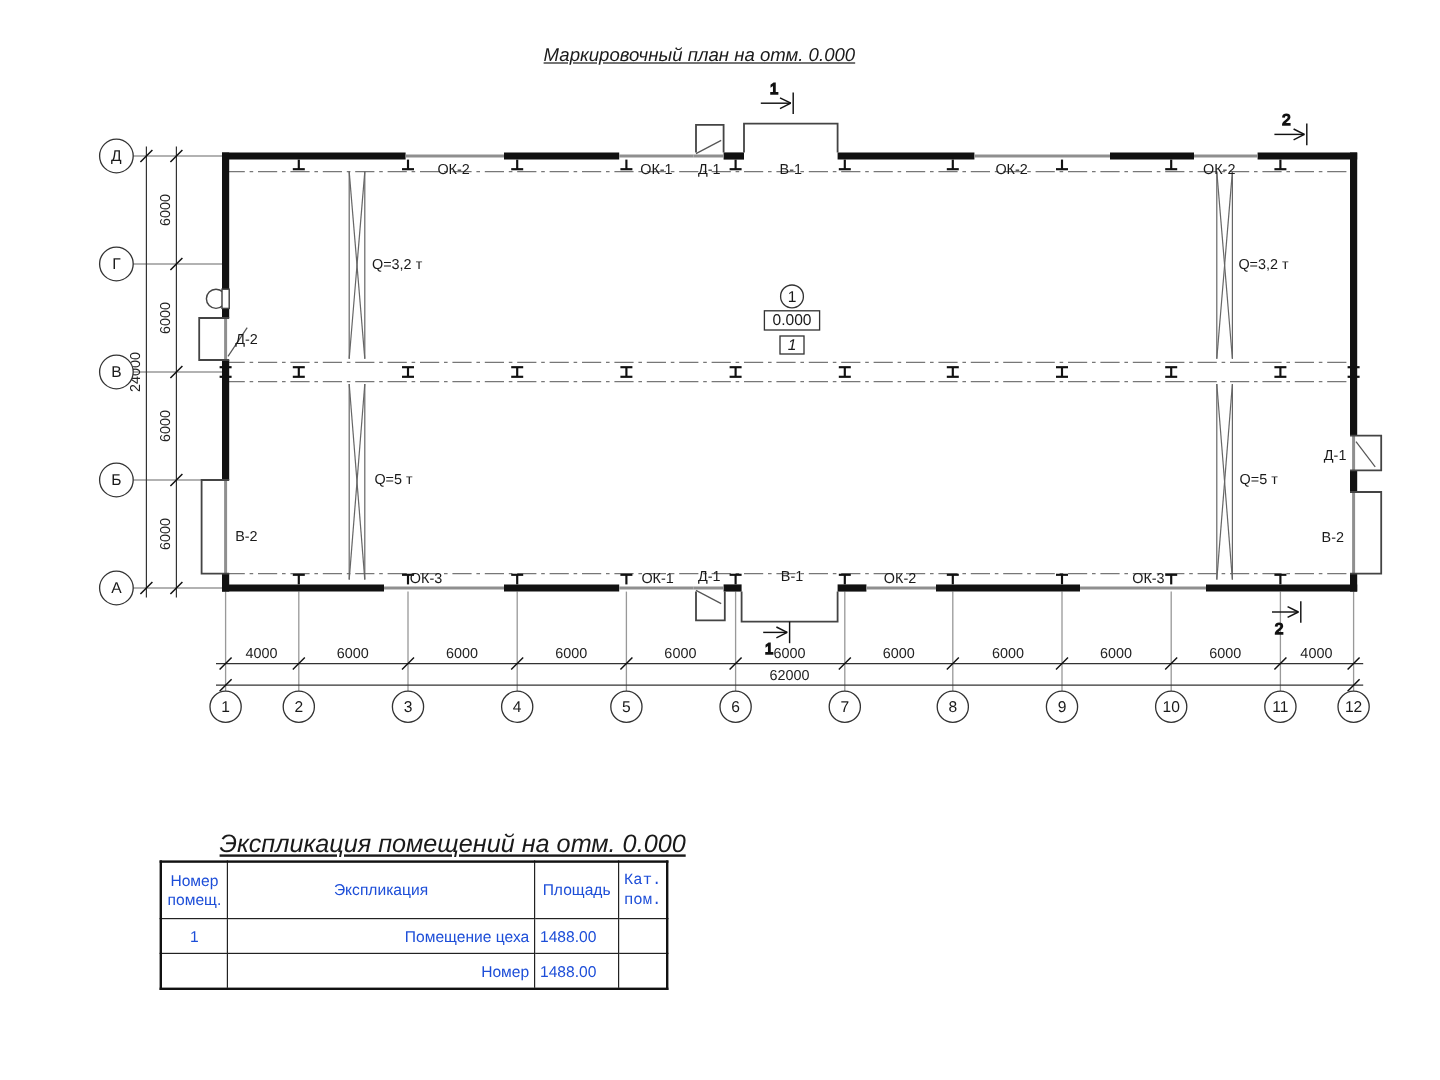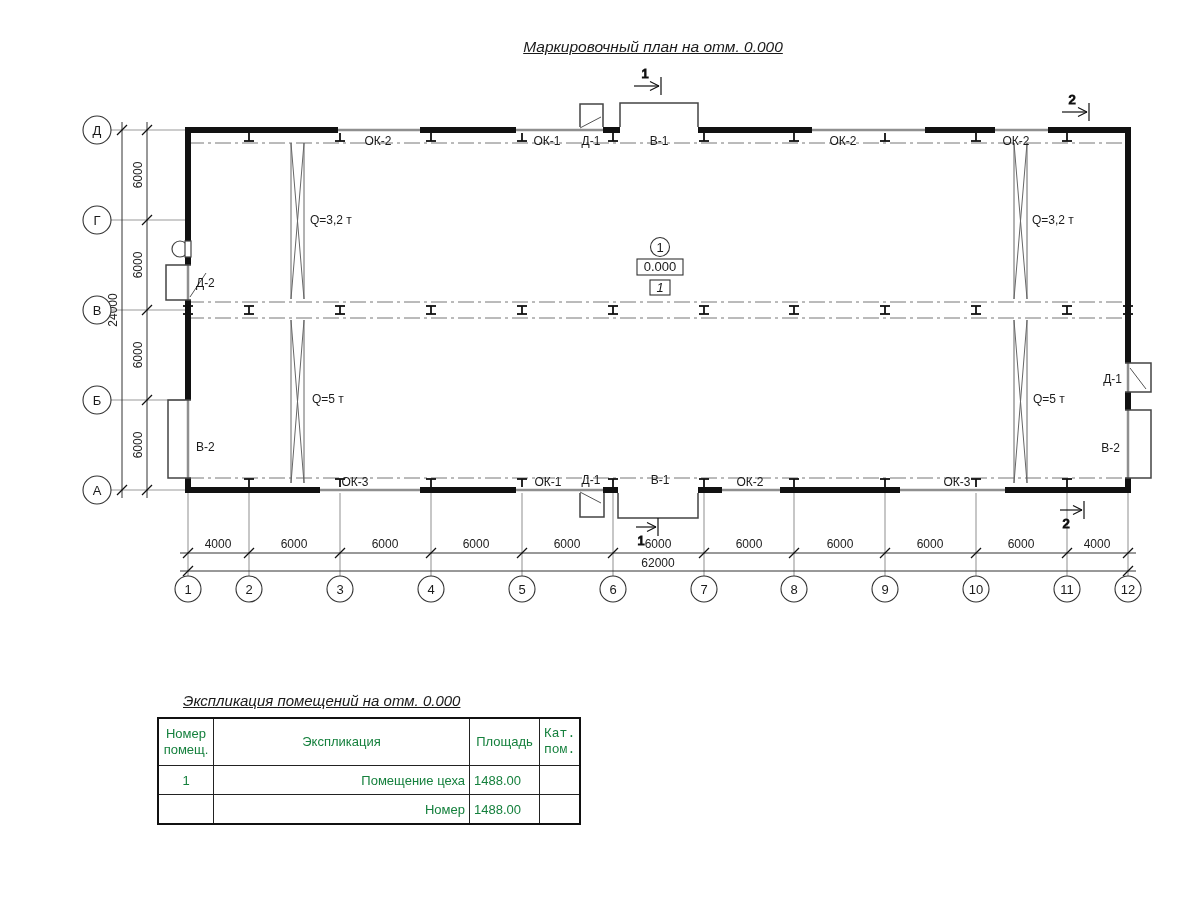--- a/index.html
+++ b/index.html
@@ -1,41 +1,41 @@
 <!DOCTYPE html>
 <html><head>
 <meta charset="utf-8">
 <style>
   html,body{margin:0;padding:0;background:#fff;}
   body{width:1200px;height:900px;overflow:hidden;position:relative;
        font-family:"Liberation Sans",sans-serif;color:#1a1a1a;}
-  .drawing-title{position:absolute;top:38px;left:453px;width:400px;text-align:center;
+  .drawing-title{position:absolute;top:38px;left:453px;width:400px;text-align:left;
        font-style:italic;font-size:15.5px;text-decoration:underline;}
   .table-title{position:absolute;top:692px;left:183px;
-       font-style:italic;font-size:15px;text-decoration:underline;text-align:center;}
+       font-style:italic;font-size:21px;text-decoration:underline;text-align:center;}
   svg{position:absolute;top:0;left:0;}
   svg text{font-family:"Liberation Sans",sans-serif;fill:#1a1a1a;font-size:12px;}
   .w6{stroke:#111;stroke-width:6;}
   .win{stroke:#8f8f8f;stroke-width:2.5;}
   .thin{stroke:#999;stroke-width:1.1;}
   .axisln{stroke:#777;stroke-width:1;stroke-dasharray:16 4 3 4;}
   .dimln{stroke:#333;stroke-width:1;}
   .craneln{stroke:#666;stroke-width:1;}
   .ves{stroke:#444;stroke-width:1.5;fill:none;}
   .colm{stroke:#111;stroke-width:1.8;fill:none;}
   .markln{stroke:#111;stroke-width:1.2;}
   .leaf{stroke:#555;stroke-width:1;}
   .bubc{fill:#fff;stroke:#333;stroke-width:1.1;}
   .bubt{font-size:13px;text-anchor:middle;}
   .dimt{font-size:12px;text-anchor:middle;fill:#222;}
   .lblt{font-size:12px;text-anchor:middle;}
   .boxc{fill:#fff;stroke:#333;stroke-width:1.1;}
   
   .expl{position:absolute;top:717px;left:133px;border-collapse:collapse;
-        font-size:13px;color:#15803d;margin-left:24px;}
+        font-size:13px;color:#1d4ed8;}
   .expl th,.expl td{border:1.5px solid #222;padding:0 4px;background:#fff;}
   .expl{border:2px solid #111;}
   .expl th{font-weight:normal;height:46px;text-align:center;vertical-align:middle;line-height:1.25;}
   .expl td{height:28px;vertical-align:middle;}
   .c-num{width:46px;text-align:center;}
   .c-name{width:247px;text-align:right;padding-left:8px;}
   .c-area{width:61px;text-align:left;}
   .c-cat{width:30px;text-align:center;font-family:Liberation Mono, monospace;}
 </style>
 </head>

